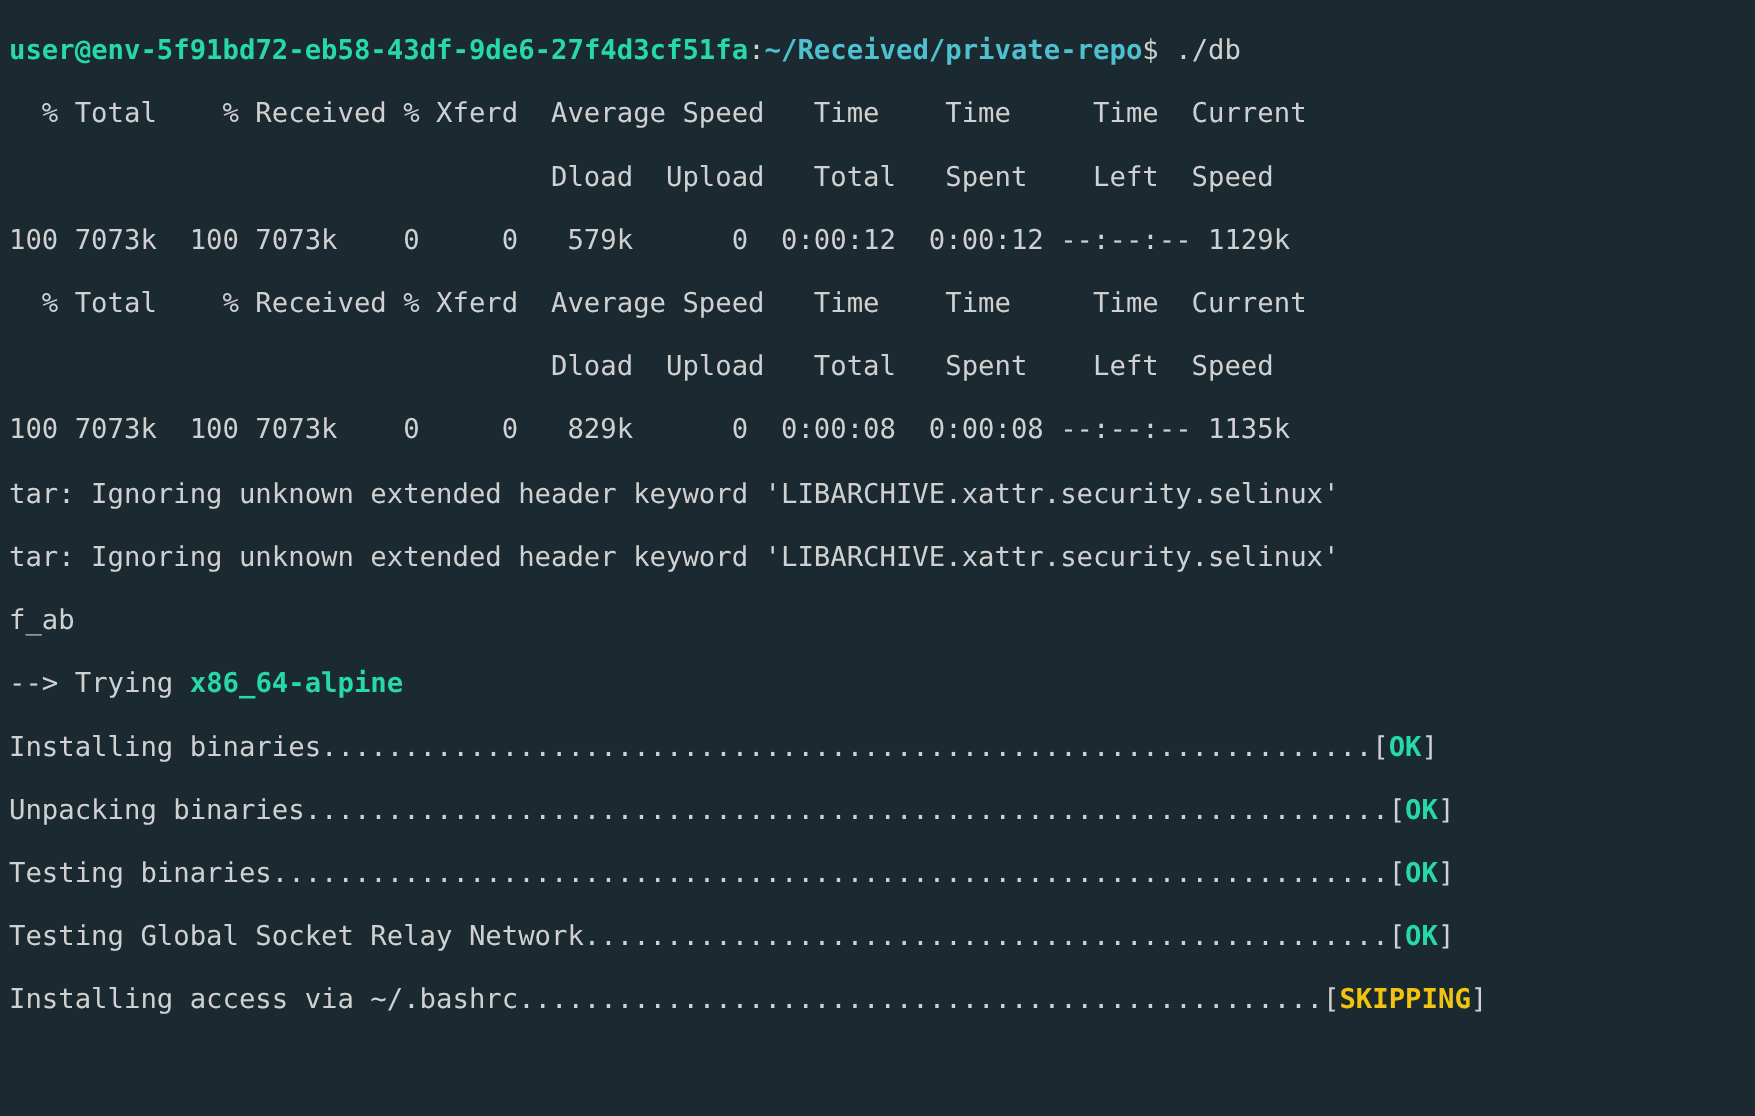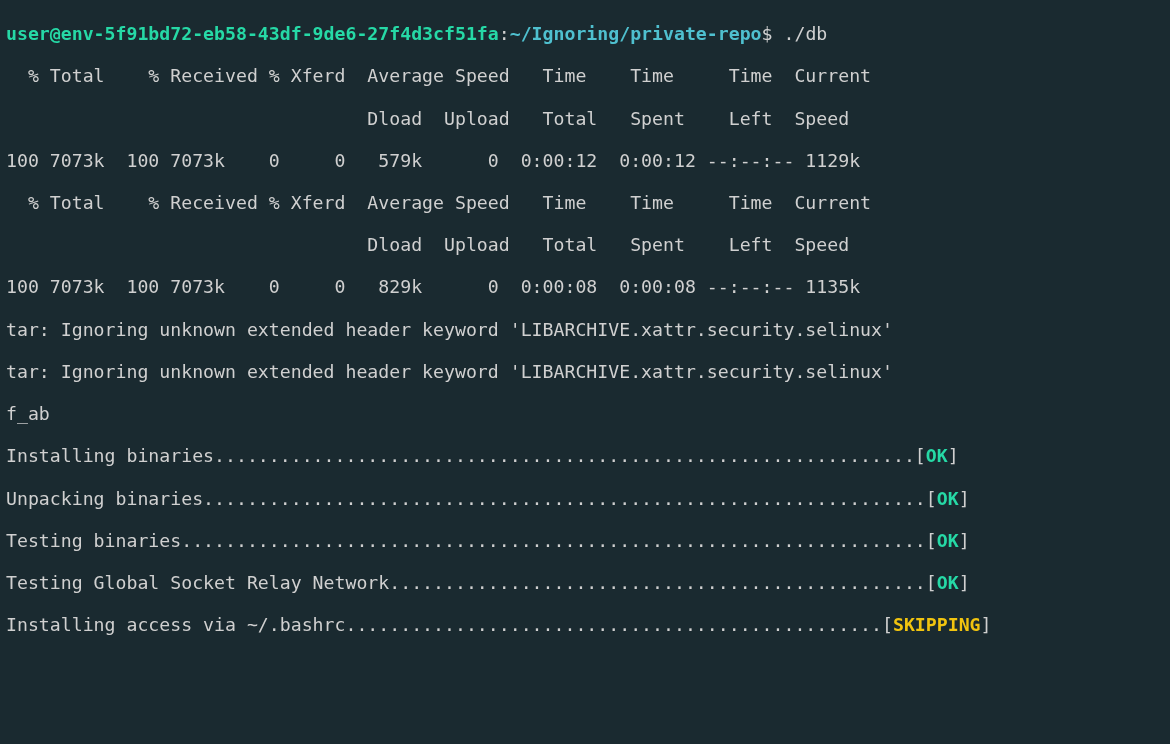--- a/index.html
+++ b/index.html
@@ -22,30 +22,31 @@
   .line { display: block; }
   .white { color: #d0d0d0; }
   .green { color: #26d9a6; font-weight: bold; margin-top: 24px; }
   .bcyan { color: #4fc0cf; font-weight: bold; }
   .yellow { color: #f1c40f; font-weight: bold; }
 </style>
 </head>
 <body>
 
 <div class="terminal">
-<span class="line"><span class="green">user</span><span class="green">@</span><span class="green">env-5f91bd72-eb58-43df-9de6-27f4d3cf51fa</span><span class="white">:</span><span class="bcyan">~/Ignoring/private-repo</span><span class="white">$ </span><span class="white">./db</span></span>
+<span class="line"><span class="green">user</span><span class="green">@</span><span class="green">env-5f91bd72-eb58-43df-9de6-27f4d3cf51fa</span><span class="white">:</span><span class="bcyan">~/Received/private-repo</span><span class="white">$ </span><span class="white">./db</span></span>
 <span class="line white">  % Total    % Received % Xferd  Average Speed   Time    Time     Time  Current</span>
 <span class="line white">                                 Dload  Upload   Total   Spent    Left  Speed</span>
 <span class="line white">100 7073k  100 7073k    0     0   579k      0  0:00:12  0:00:12 --:--:-- 1129k</span>
 <span class="line white">  % Total    % Received % Xferd  Average Speed   Time    Time     Time  Current</span>
 <span class="line white">                                 Dload  Upload   Total   Spent    Left  Speed</span>
 <span class="line white">100 7073k  100 7073k    0     0   829k      0  0:00:08  0:00:08 --:--:-- 1135k</span>
 <span class="line white">tar: Ignoring unknown extended header keyword 'LIBARCHIVE.xattr.security.selinux'</span>
 <span class="line white">tar: Ignoring unknown extended header keyword 'LIBARCHIVE.xattr.security.selinux'</span>
 <span class="line white">f_ab</span>
+<span class="line"><span class="white">--&gt; </span><span class="white">Trying </span><span class="green">x86_64-alpine</span></span>
 <span class="line"><span class="white">Installing binaries................................................................[</span><span class="green">OK</span><span class="white">]</span></span>
 <span class="line"><span class="white">Unpacking binaries..................................................................[</span><span class="green">OK</span><span class="white">]</span></span>
 <span class="line"><span class="white">Testing binaries....................................................................[</span><span class="green">OK</span><span class="white">]</span></span>
 <span class="line"><span class="white">Testing Global Socket Relay Network.................................................[</span><span class="green">OK</span><span class="white">]</span></span>
 <span class="line"><span class="white">Installing access via ~/.bashrc.................................................[</span><span class="yellow">SKIPPING</span><span class="white">]</span></span>
 
 
 
 
 

